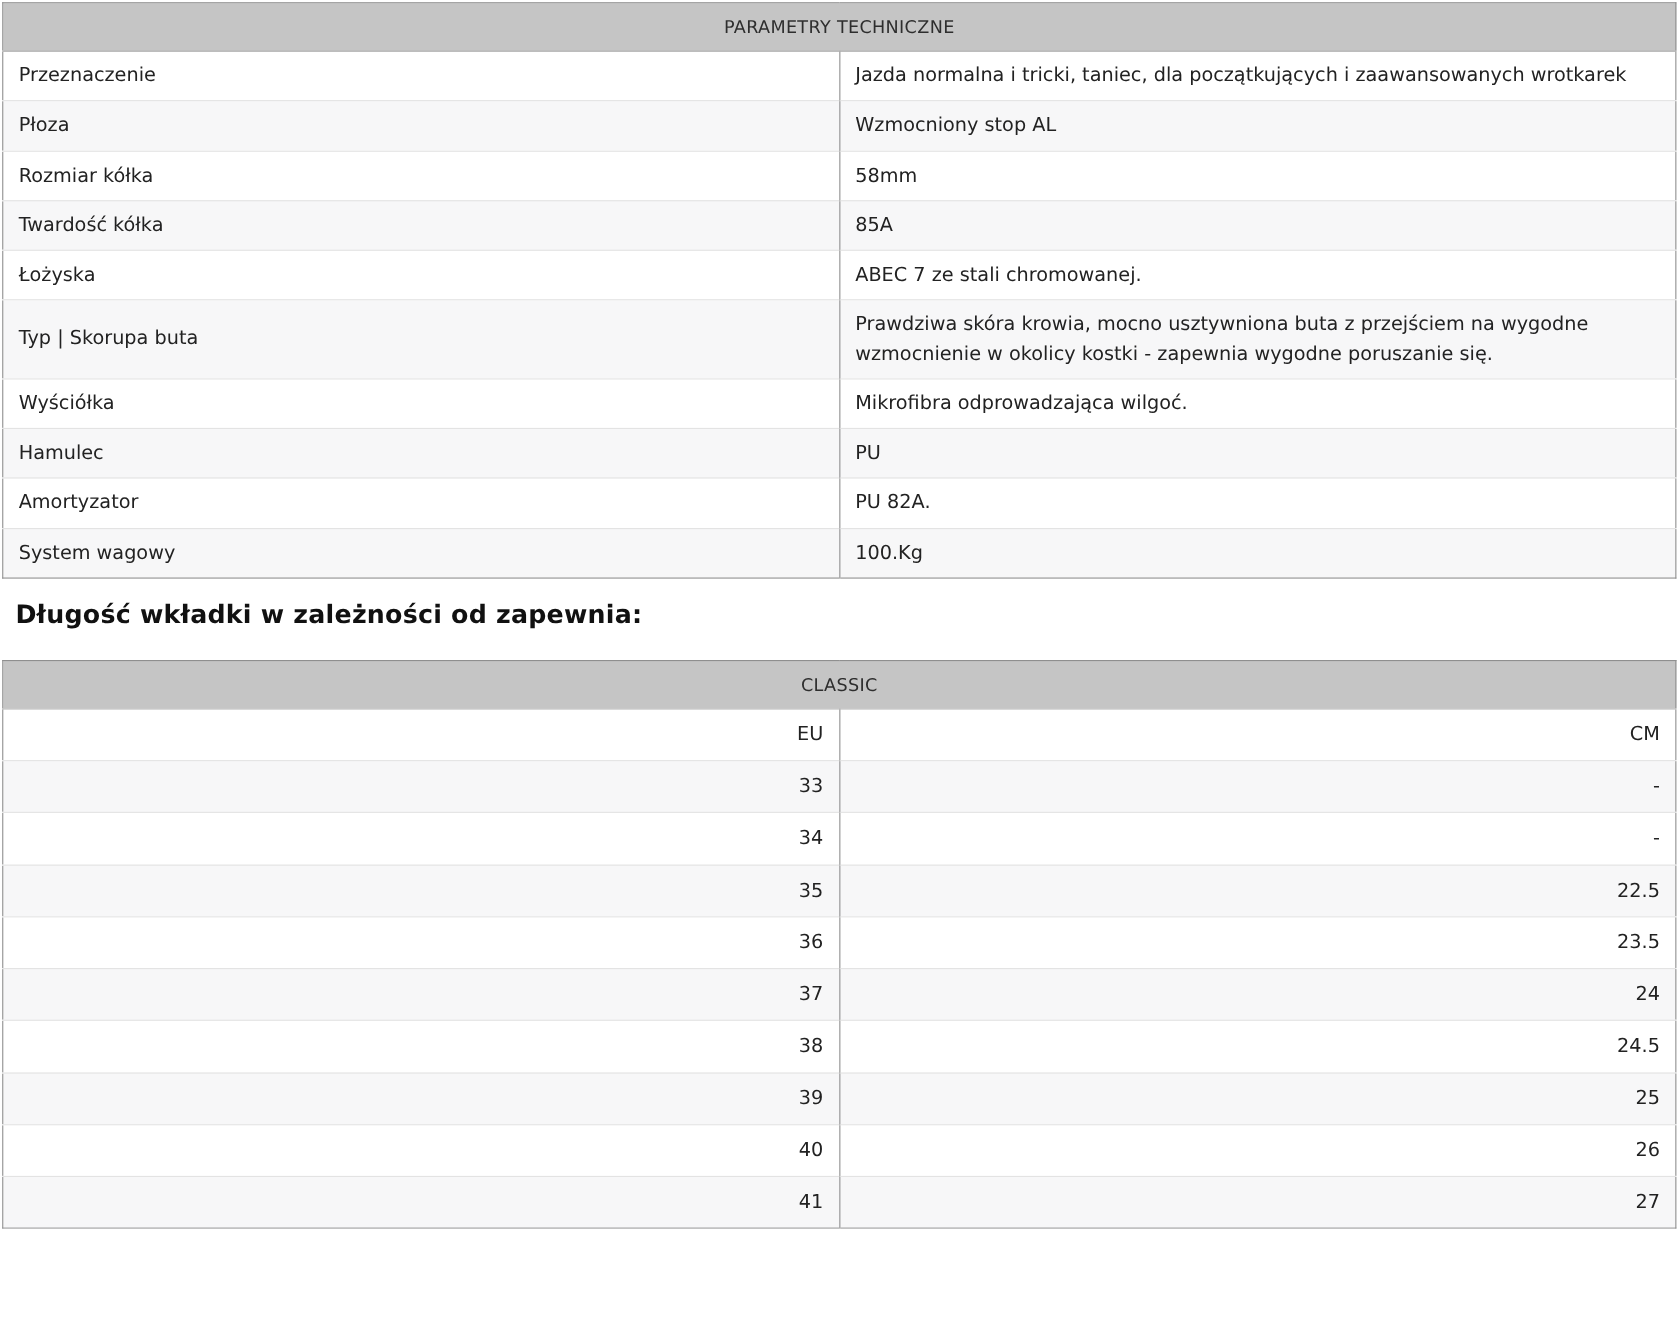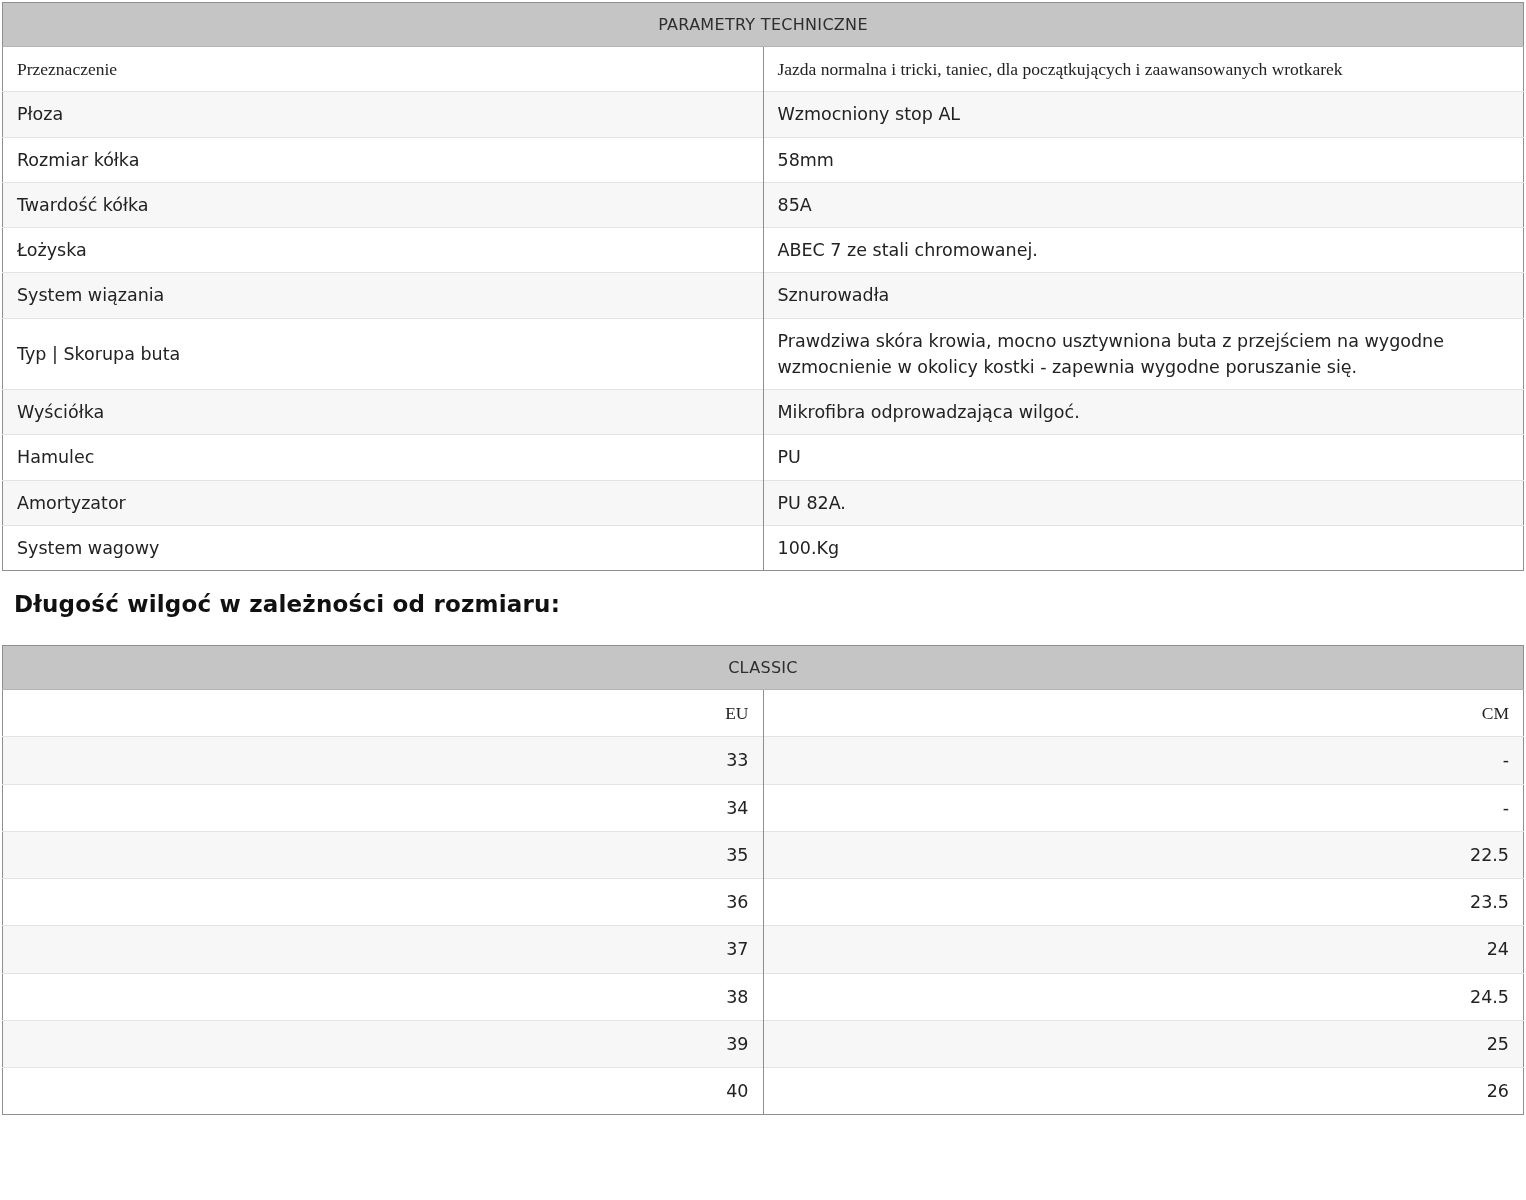--- a/index.html
+++ b/index.html
@@ -36,21 +36,21 @@
     padding:12px 10px;
     border-bottom:1px solid #b3b3b3;
   }
   td{
     font-size:17.5px;
     line-height:1.5;
     padding:9px 14px;
     vertical-align:middle;
     border-top:1px solid var(--row-border);
   }
-  tbody tr:first-child td{border-top:none;font-family:Liberation Serif, serif;}
+  tbody tr:first-child td{border-top:none;}
   tbody tr:nth-child(even){background:var(--stripe-bg);}
   td:first-child{
     width:50%;
     border-right:1px solid var(--outer-border);
   }
   table.sizes td{text-align:right;padding:10px 14px;}
   h2.section-heading{
     font-size:23px;
     font-weight:700;
     color:var(--heading-text);
@@ -82,24 +82,20 @@
       </tr>
       <tr>
         <td>Twardość kółka</td>
         <td>85A</td>
       </tr>
       <tr>
         <td>Łożyska</td>
         <td>ABEC 7 ze stali chromowanej.</td>
       </tr>
       <tr>
-        <td>System wiązania</td>
-        <td>Sznurowadła</td>
-      </tr>
-      <tr>
         <td>Typ | Skorupa buta</td>
         <td>Prawdziwa skóra krowia, mocno usztywniona buta z przejściem na wygodne wzmocnienie w okolicy kostki - zapewnia wygodne poruszanie się.</td>
       </tr>
       <tr>
         <td>Wyściółka</td>
         <td>Mikrofibra odprowadzająca wilgoć.</td>
       </tr>
       <tr>
         <td>Hamulec</td>
         <td>PU</td>
@@ -108,21 +104,21 @@
         <td>Amortyzator</td>
         <td>PU 82A.</td>
       </tr>
       <tr>
         <td>System wagowy</td>
         <td>100.Kg</td>
       </tr>
     </tbody>
 </table>
 
-<h2 class="section-heading">Długość wilgoć w zależności od rozmiaru:</h2>
+<h2 class="section-heading">Długość wkładki w zależności od zapewnia:</h2>
 
 <table class="sizes">
   <thead>
     <tr>
       <th class="band" colspan="2">CLASSIC</th>
     </tr>
   </thead>
   <tbody id="size-body">
       <tr>
         <td>EU</td>
@@ -153,14 +149,18 @@
         <td>24.5</td>
       </tr>
       <tr>
         <td>39</td>
         <td>25</td>
       </tr>
       <tr>
         <td>40</td>
         <td>26</td>
       </tr>
+      <tr>
+        <td>41</td>
+        <td>27</td>
+      </tr>
     </tbody>
 </table>
 
 </body></html>

